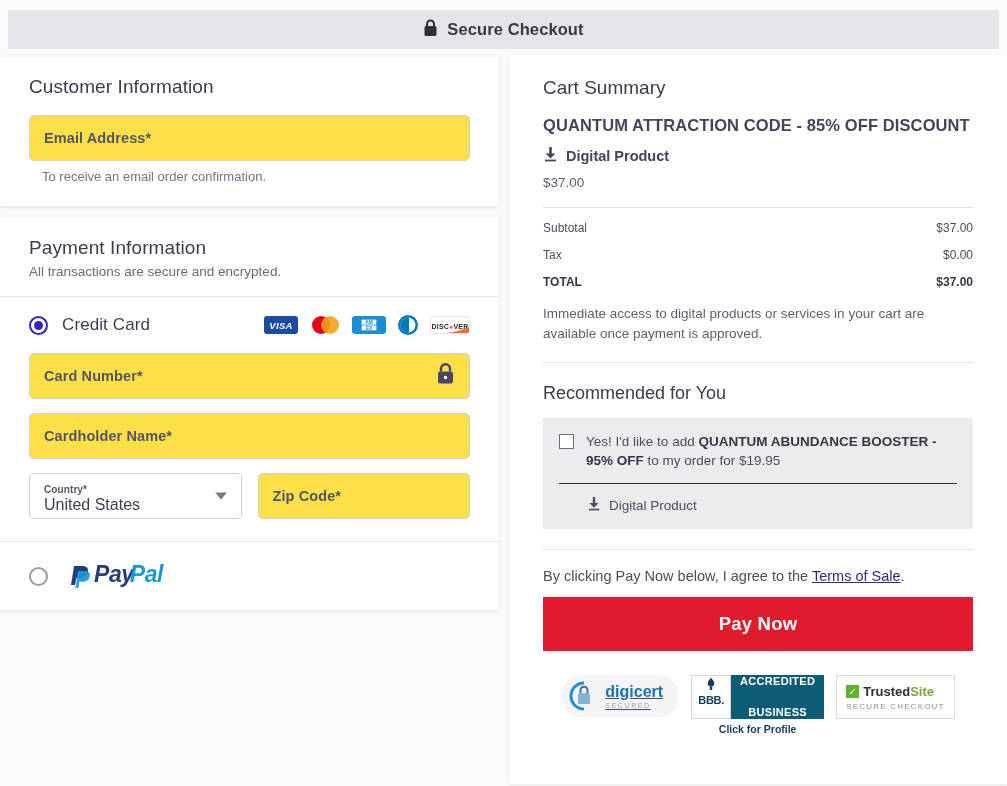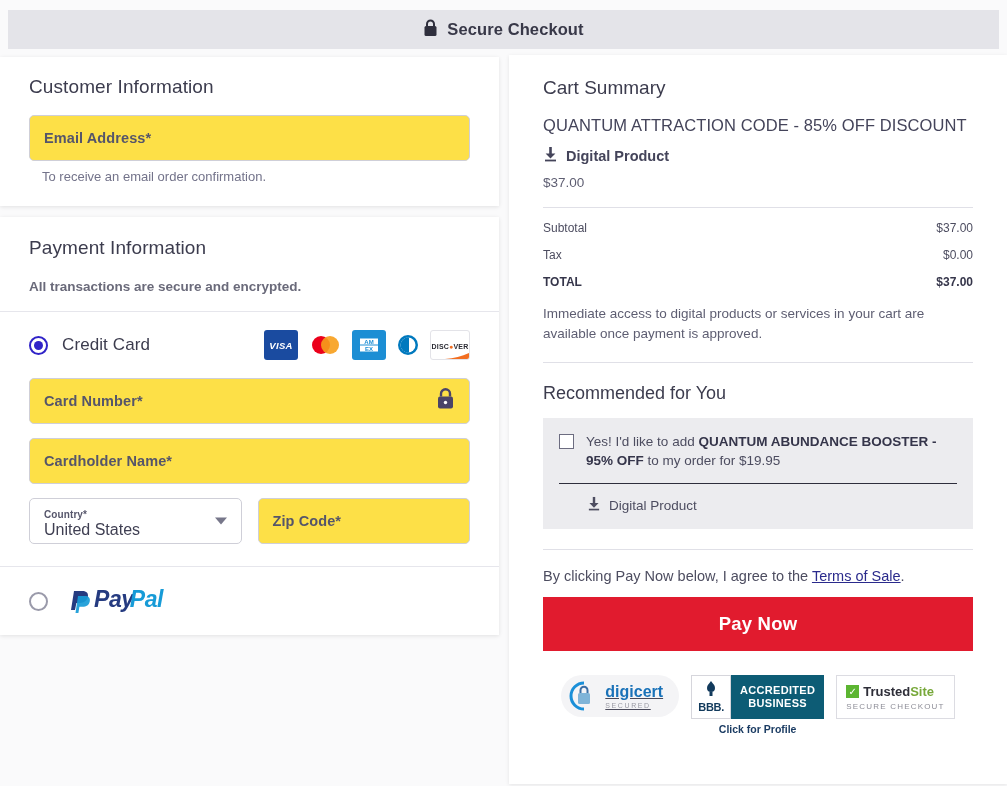--- a/index.html
+++ b/index.html
@@ -36,21 +36,21 @@
     box-shadow: 0 1px 4px rgba(0,0,0,.10);
   }
   .card + .card { margin-top: 11px; }
 
   
   .cust-pad { padding: 19px 29px 22px 29px; }
   .sect-title {
     font-size: 19px; color: #3c3c4e; font-weight: normal;
     letter-spacing: .1px;
   }
-  .sect-sub { font-size: 13.5px; color: #6a6a7a; margin-top: 20px; font-weight: bold; }
+  .sect-sub { font-size: 13.5px; color: #6a6a7a; margin-top: 5px; }
 
   .field {
     border: 1px solid #cfcfd8; border-radius: 5px;
     height: 46px; display: flex; align-items: center;
     padding: 0 14px; background: #fde047; position: relative;
   }
   .field .ph {
     font-size: 14.5px; font-weight: bold; color: #55556a;
     letter-spacing: .1px;
   }
@@ -68,21 +68,21 @@
     background: #fff;
   }
   .radio.on { border-color: #3023c8; border-width: 2px; }
   .radio.on::after {
     content: ""; width: 9px; height: 9px; border-radius: 50%;
     background: #3023c8;
   }
   .method-label { font-size: 17px; color: #3c3c4e; letter-spacing: .1px; }
   .card-brands { margin-left: auto; display: flex; align-items: center; gap: 8px; }
 
-  .brand { height: 30px; border-radius: 3px; display: flex;
+  .brand { height: 18px; border-radius: 3px; display: flex;
            align-items: center; justify-content: center; }
   .b-visa  { width: 34px; background: #1a4ba0; }
   .b-visa span { color: #fff; font-size: 9.5px; font-weight: bold;
                  font-style: italic; letter-spacing: .3px; }
   .b-mc    { width: 38px; position: relative; }
   .b-amex  { width: 34px; background: #1c8ed4; flex-direction: column; gap: 0; }
   .b-diners{ width: 28px; }
   .b-disc  { width: 40px; background: #fff; border: 1px solid #e3e3e8;
              flex-direction: column; overflow: hidden; position: relative; }
   .b-disc .txt { font-size: 7px; font-weight: bold; color: #2a2a33;
@@ -110,21 +110,21 @@
   .pp-logo { display: flex; align-items: flex-start; gap: 0; }
   .pp-word { font-size: 23px; font-weight: bold; font-style: italic;
              letter-spacing: -.4px; }
   .pp-a { color: #253b80; }
   .pp-b { color: #179bd7; }
 
   
   .right-pad { padding: 22px 34px 0 34px; }
   .cart-title { font-size: 19px; color: #3c3c4e; }
   .prod-name {
-    font-size: 16.5px; font-weight: normal; color: #44445a;
+    font-size: 16.5px; font-weight: bold; color: #44445a;
     line-height: 21px; margin-top: 16px; letter-spacing: .1px;
   }
   .digital-row { display: flex; align-items: center; gap: 8px; margin-top: 10px; }
   .digital-row .t { font-size: 14.5px; font-weight: bold; color: #44445a; }
   .prod-price { font-size: 13.5px; color: #5e5e72; margin-top: 9px; }
 
   .hr { height: 1px; background: #e0e0e7; margin: 17px 0 0 0; }
 
   .tot-row { display: flex; justify-content: space-between; margin-top: 13px;
              font-size: 12px; color: #4d4d60; }
@@ -156,24 +156,24 @@
   .bg-digicert { background: #f4f4f6; border-radius: 22px; height: 42px;
                  display: flex; align-items: center; gap: 6px; padding: 0 16px 0 8px; text-decoration: underline; }
   .dc-text { display: flex; flex-direction: column; line-height: 1; }
   .dc-name { font-size: 16px; font-weight: bold; color: #1a72b8; }
   .dc-sub { font-size: 7px; color: #9a9aa4; letter-spacing: 1.6px; margin-top: 2px; }
 
   .bbb-wrap { display: flex; flex-direction: column; align-items: center; }
   .bbb { display: flex; height: 44px; }
   .bbb-l { background: #fff; border: 1px solid #d6d6dc; width: 40px;
            display: flex; flex-direction: column; align-items: center;
-           justify-content: flex-end; padding-bottom: 5px; }
+           justify-content: flex-end; padding-bottom: 12px; }
   .bbb-l .bb { font-size: 11px; font-weight: bold; color: #123a5c; letter-spacing: -.3px; }
   .bbb-r { background: #0d5c75; color: #fff; padding: 0 9px; display: flex;
-           flex-direction: column; align-items: center; justify-content: center;
+           flex-direction: column; align-items: center; justify-content: space-between;
            line-height: 13px; }
   .bbb-r span { font-size: 11px; font-weight: bold; letter-spacing: .3px; }
   .bbb-cta { font-size: 10.5px; font-weight: bold; color: #1b3c63; margin-top: 4px; }
 
   .ts { border: 1px solid #dcdce2; background: #fff; height: 44px; padding: 4px 9px;
         display: flex; flex-direction: column; justify-content: center; }
   .ts-top { display: flex; align-items: center; gap: 4px; }
   .ts-chk { width: 13px; height: 13px; background: #5cb531; color: #fff;
             font-size: 10px; display: flex; align-items: center; justify-content: center; }
   .ts-t1 { font-size: 13px; font-weight: bold; color: #2e2e38; }

